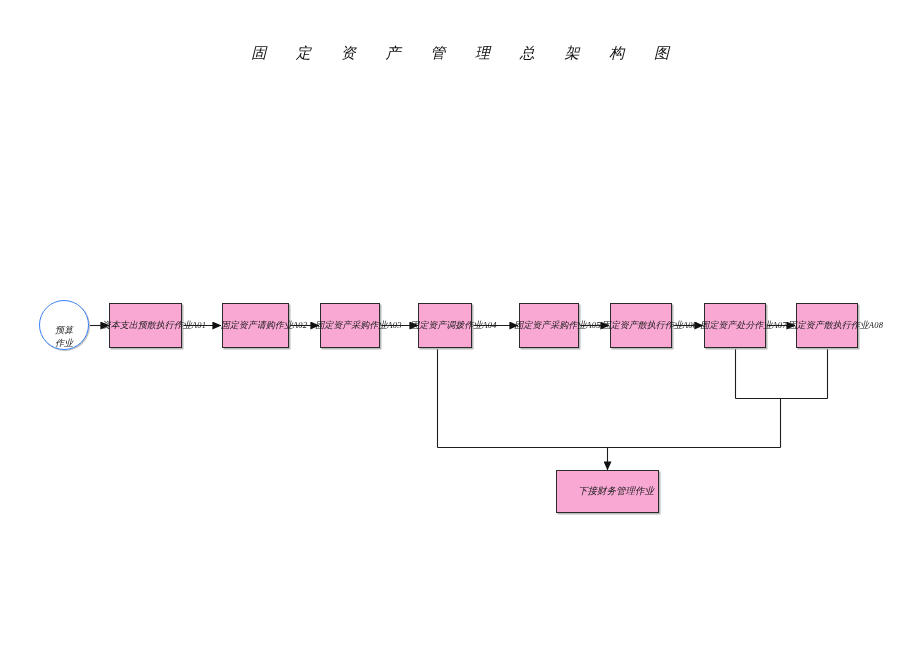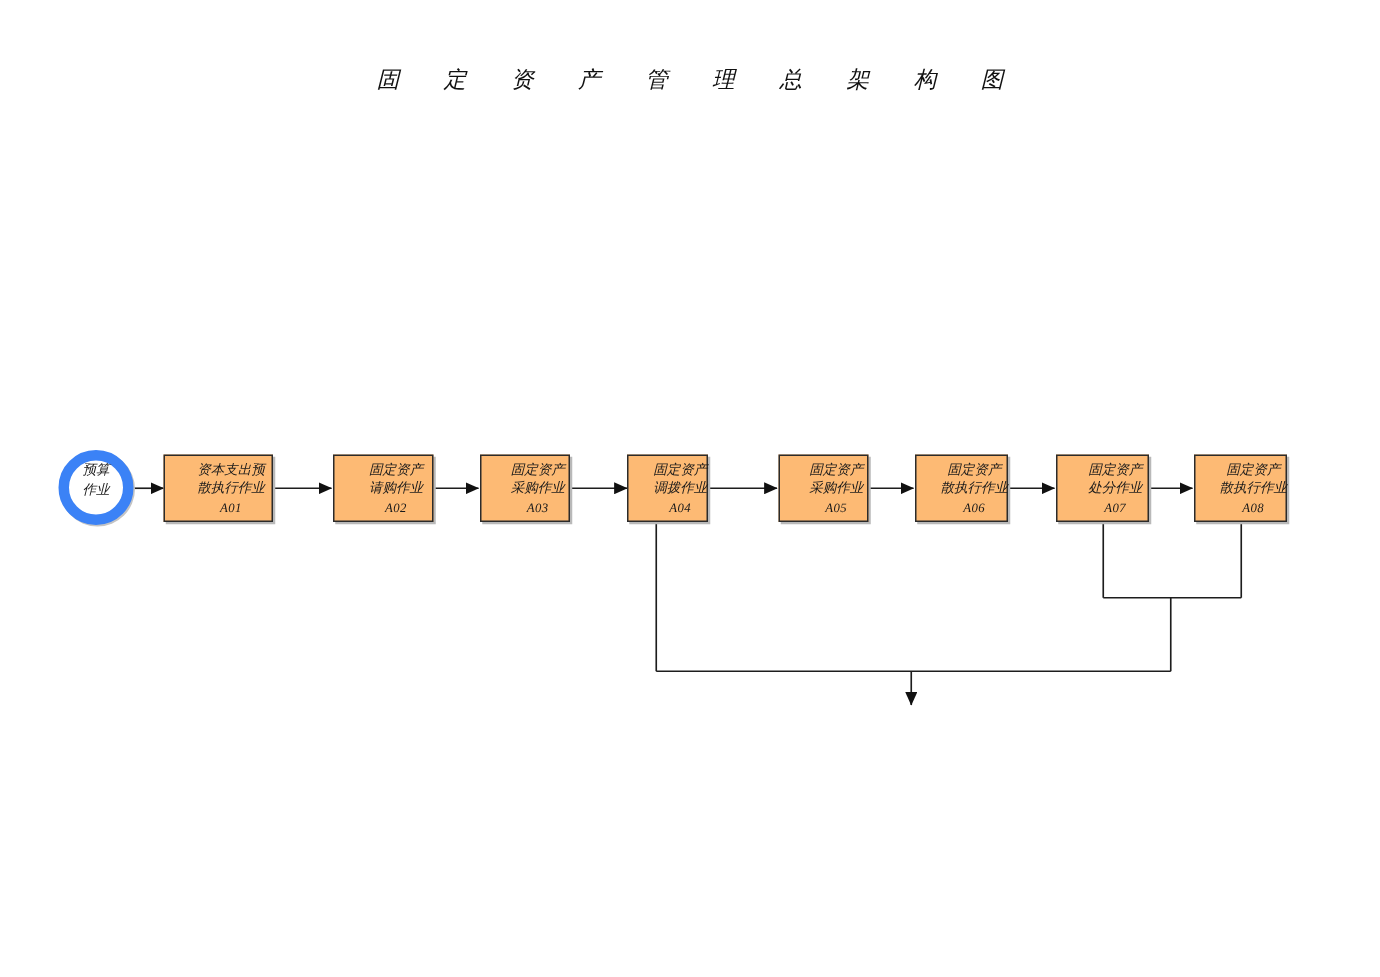--- a/index.html
+++ b/index.html
@@ -44,25 +44,25 @@
     top: 0;
     width: 920px;
     height: 651px;
     pointer-events: none;
   }
 
   
   .node {
     position: absolute;
     box-sizing: border-box;
-    background: #fdba74;
+    background: #f9a8d4;
     border: 1px solid #2b2b2b;
     box-shadow: 1.5px 1.5px 0 0 #b9b9b9;
     display: flex;
-    flex-direction: column;
+    flex-direction: row;
     align-items: center;
     justify-content: center;
     font-size: 9px;
     line-height: 12.5px;
     color: #1a1a1a;
     text-align: center;
     padding-left: 17px;
   }
   .node .ln {
     display: block;
@@ -73,28 +73,28 @@
     font-family: "Liberation Serif", "DejaVu Serif", serif;
     font-size: 8.5px;
     letter-spacing: 0.3px;
   }
 
   .terminator {
     position: absolute;
     box-sizing: border-box;
     width: 50px;
     height: 50px;
-    border: 7px solid #3b82f6;
+    border: 1px solid #3b82f6;
     border-radius: 50%;
     background: #ffffff;
     box-shadow: 1px 1px 0 0 #c4c4c4;
     display: flex;
     flex-direction: column;
     align-items: center;
-    justify-content: flex-start;
+    justify-content: flex-end;
     font-size: 9px;
     line-height: 12.5px;
     color: #1a1a1a;
   }
 
   .wide-node {
     font-size: 9.5px;
   }
 </style>
 </head>
@@ -181,14 +181,17 @@
     <span class="ln">处分作业</span>
     <span class="code">A07</span>
   </div>
 
   <div class="node" style="left:796px; top:303px; width:62px; height:45px;">
     <span class="ln">固定资产</span>
     <span class="ln">散执行作业</span>
     <span class="code">A08</span>
   </div>
 
+  <div class="node wide-node" style="left:556px; top:470px; width:103px; height:43px;">
+    <span class="ln">下接财务管理作业</span>
+  </div>
 
 </div>
 
 </body></html>

